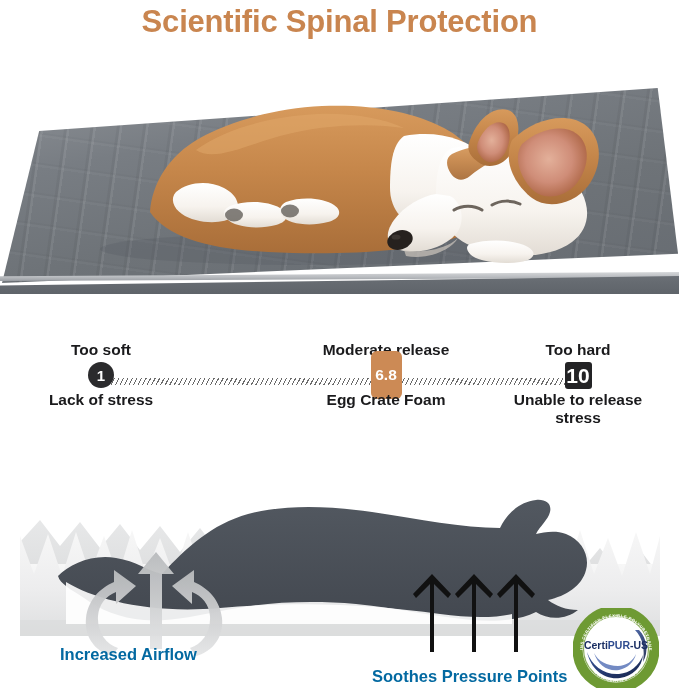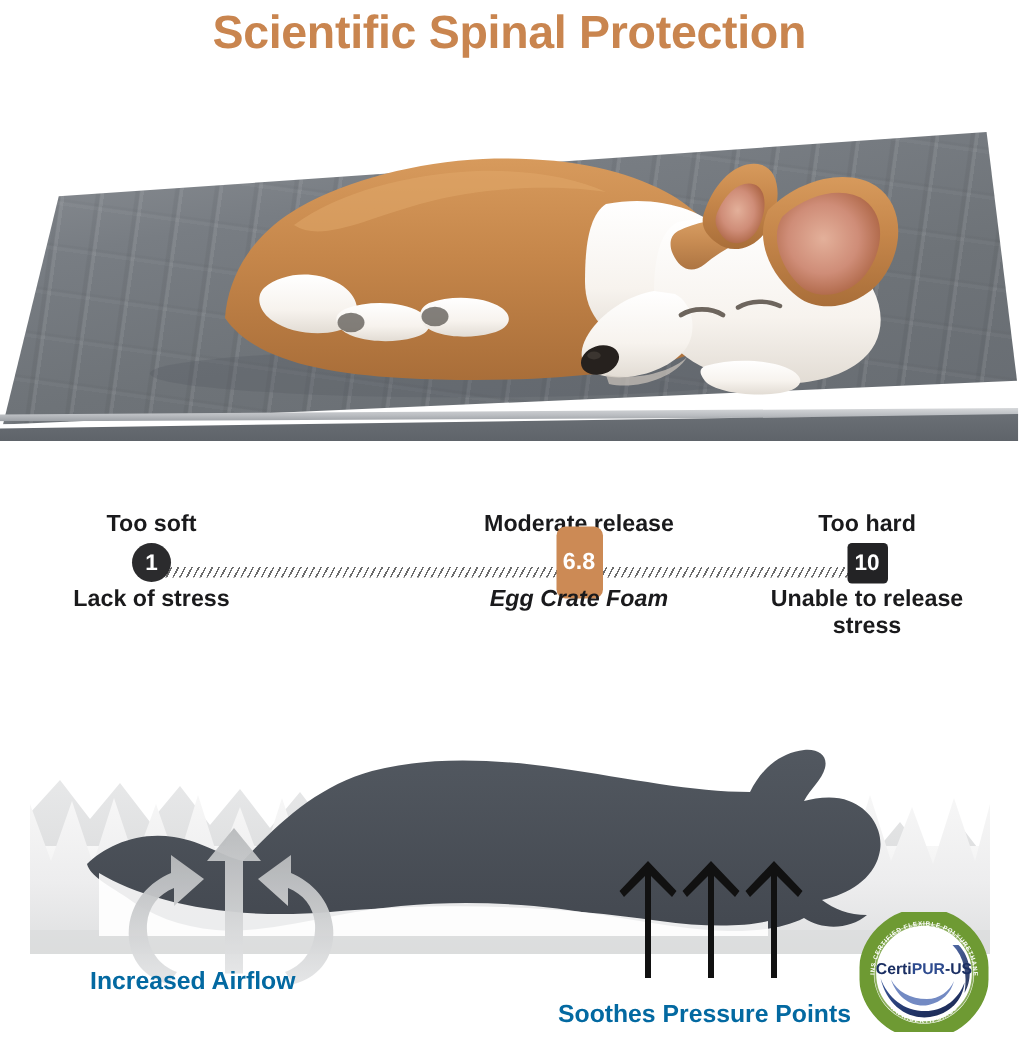--- a/index.html
+++ b/index.html
@@ -103,33 +103,33 @@
   .marker{
     display:inline-flex;align-items:center;justify-content:center;
     font-weight:700;color:#ffffff;line-height:1;
   }
   .marker.circle{
     width:26px;height:26px;border-radius:50%;
     background:#2b2b2d;font-size:15px;
   }
   .marker.square{
     width:27px;height:27px;border-radius:3px;
-    background:#232325;font-size:15px;
+    background:#232325;font-size:21px;
   }
   .marker.round-sq{
     width:31px;height:48px;border-radius:6px;
     background:#cc8a55;font-size:15.5px;
   }
   .marker-row{height:32px;display:flex;align-items:center;justify-content:center;}
 
   
   .node-soft{left:16px;top:8px;width:170px;}
   .node-soft .bot-label{white-space:nowrap;}
   .node-mid{left:296px;top:8px;width:180px;}
-  .node-mid .bot-label{white-space:nowrap;font-style:italic;}
+  .node-mid .bot-label{white-space:nowrap;}
   .node-hard{left:503px;top:8px;width:150px;}
   .node-hard .bot-label{white-space:normal;}
 
   
   .foam-panel{
     position:absolute;left:0;top:424px;width:679px;height:267px;
     overflow:hidden;
   }
   .foam-svg{position:absolute;left:0;top:0;}
 

